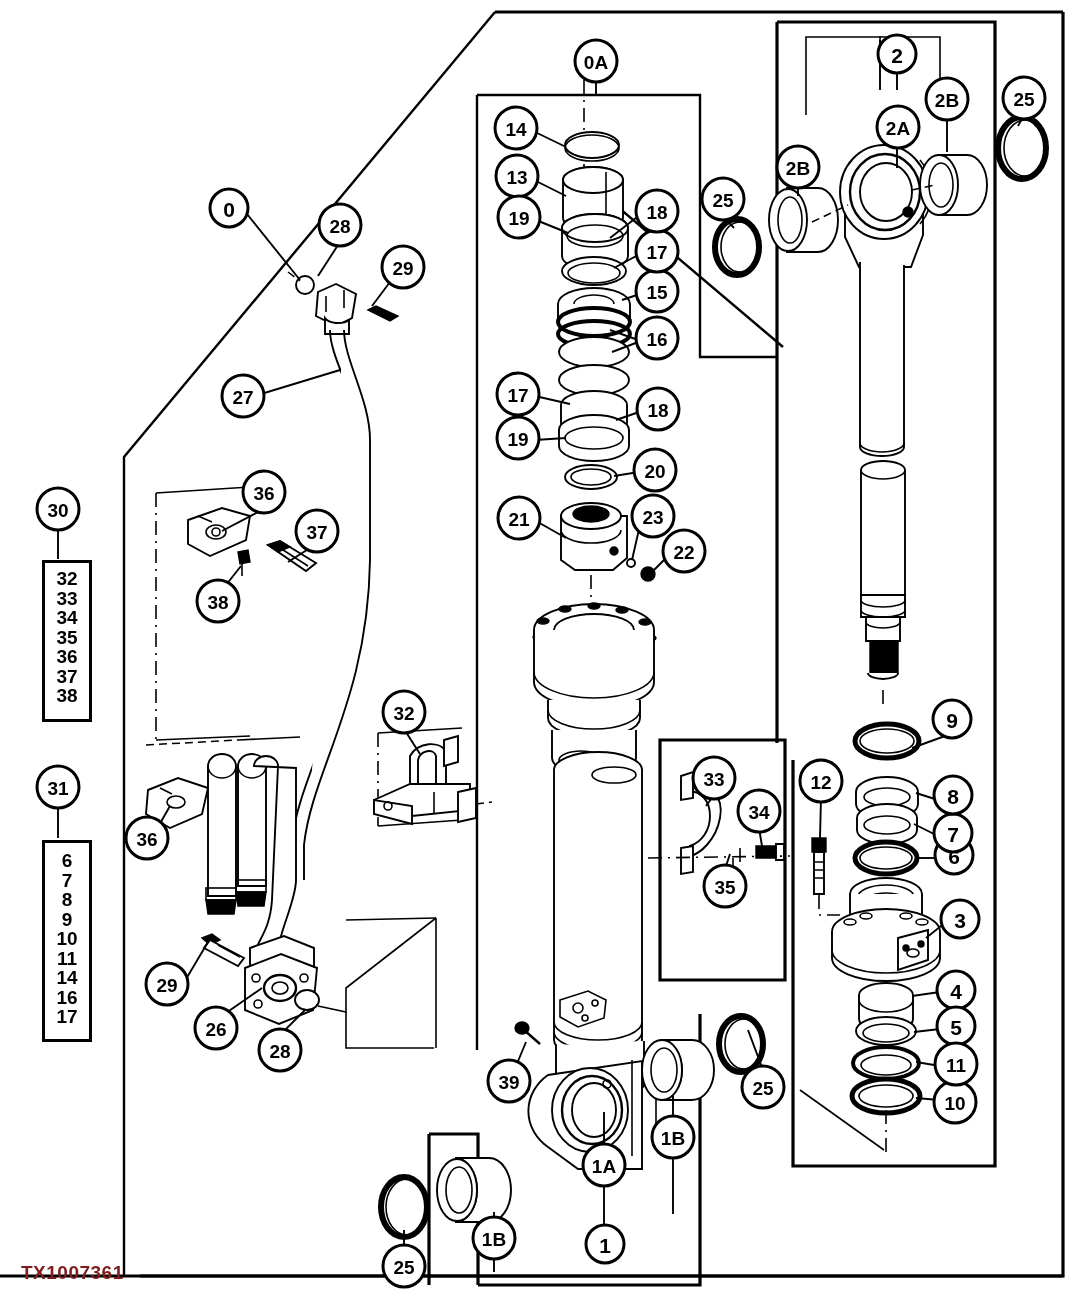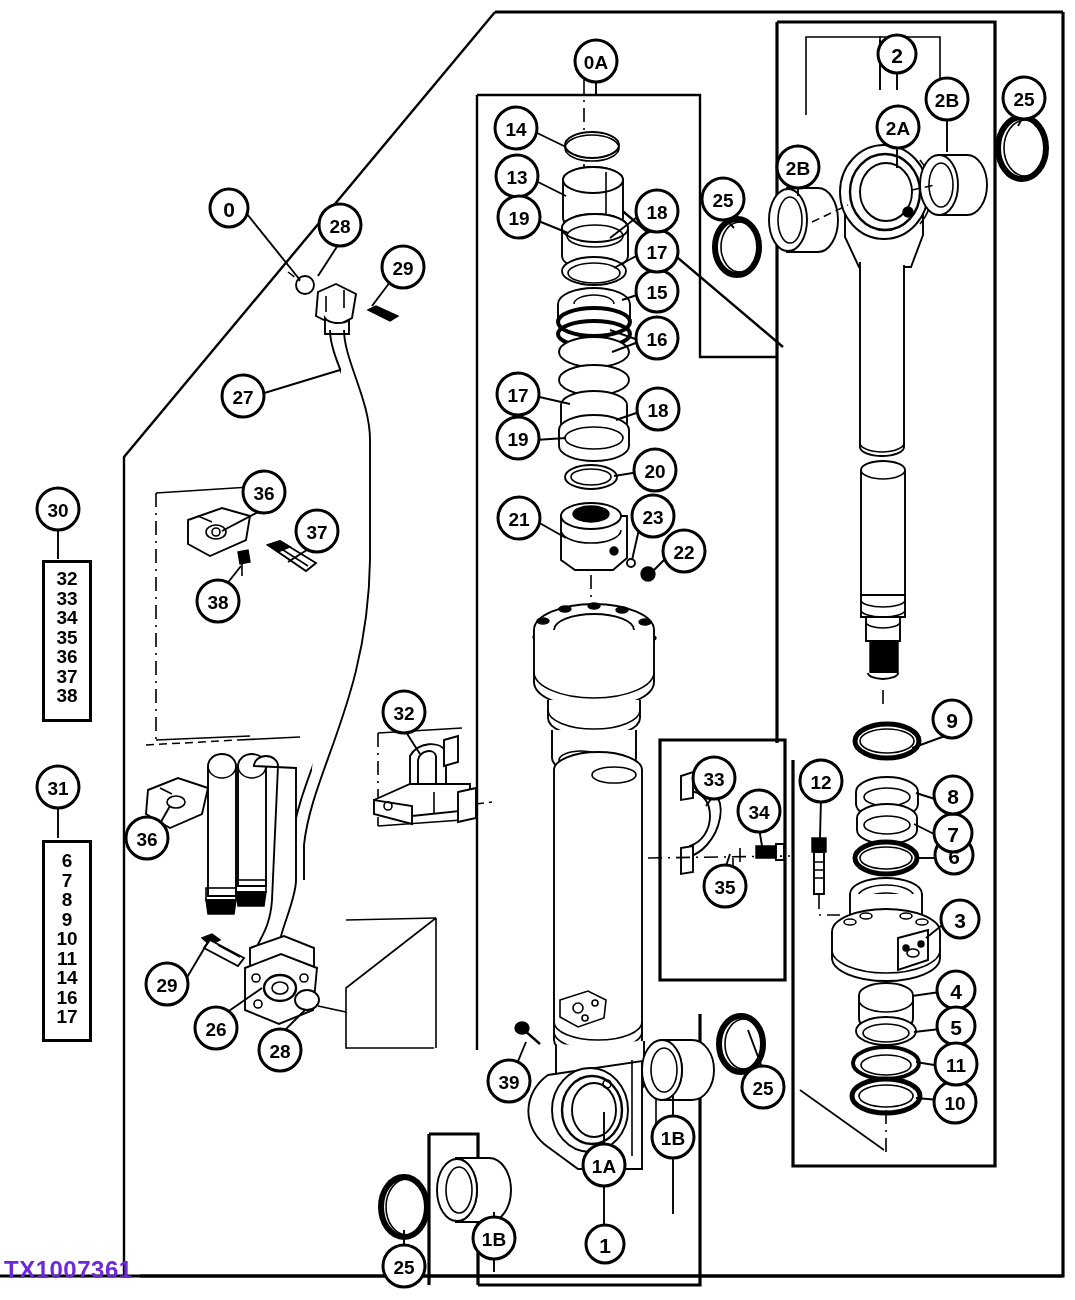--- a/index.html
+++ b/index.html
@@ -6,26 +6,26 @@
   body{font-family:"Liberation Sans", sans-serif;}
   #sheet{
     position:relative;
     width:1075px;height:1300px;
     background:#fff;
     overflow:hidden;
   }
   #svgroot{position:absolute;left:0;top:0;width:1075px;height:1300px;}
   .fig-id{
     position:absolute;
-    left:4px;bottom:16px;
+    left:21px;bottom:16px;
     font-family:"Liberation Sans", sans-serif;
     font-weight:bold;
-    font-size:24px;
+    font-size:19px;
     letter-spacing:.5px;
-    color:#6d28d9;
+    color:#7f1d1d;
   }
   .legend-box{
     position:absolute;
     border:3px solid #000;
     background:#fff;
     box-sizing:border-box;
     text-align:center;
   }
   .legend-box .ln{
     font-family:"Liberation Sans", sans-serif;

